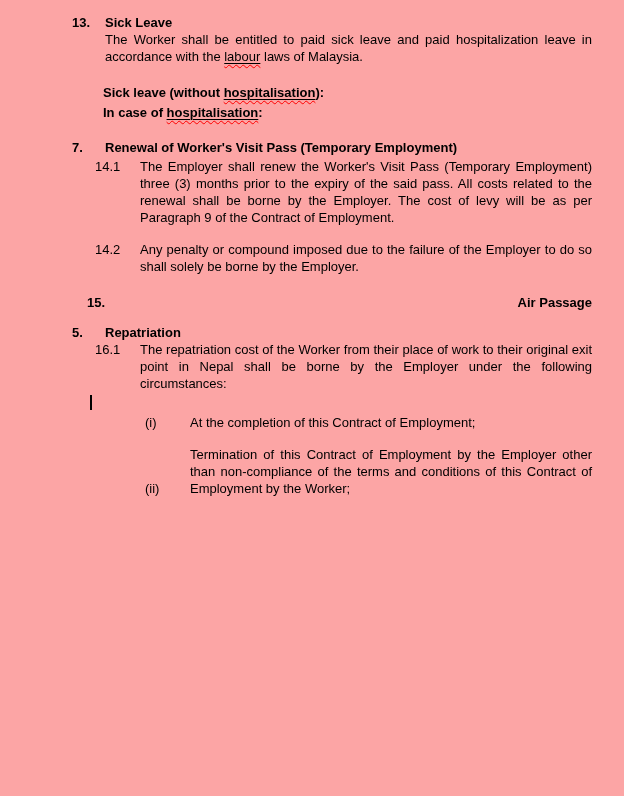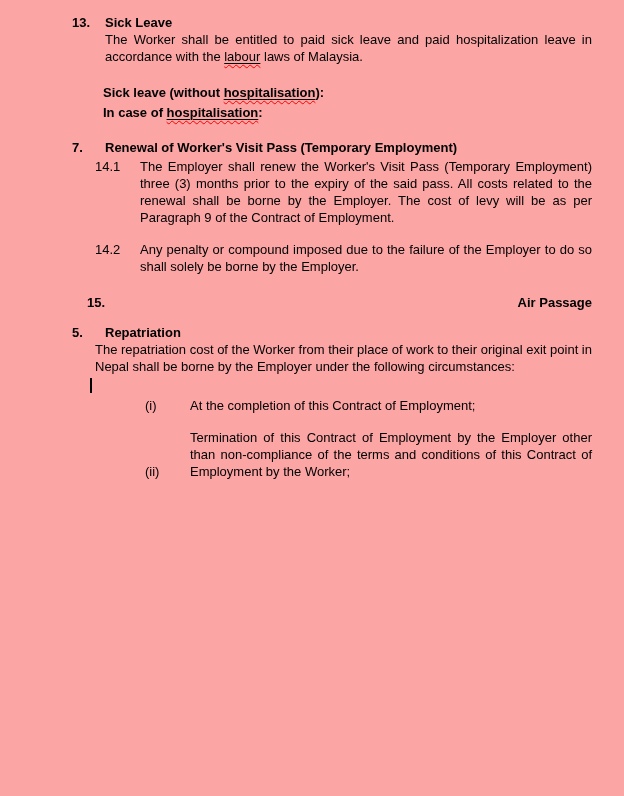--- a/index.html
+++ b/index.html
@@ -82,20 +82,21 @@
   <div class="row l1 bold mt-s15">
     <span class="num">15.</span>
     <span class="content">Air Passage</span>
   </div>
 
   <div class="row l1 bold mt-s16">
     <span class="num">5.</span>
     <span class="content">Repatriation</span>
   </div>
   <div class="row l2">
+    <span class="num">16.1</span>
     <span class="content just">The repatriation cost of the Worker from their place of work to their original exit point in Nepal shall be borne by the Employer under the following circumstances:</span>
   </div>
 
   <div class="caret"></div>
 
   <div class="row l3 mt-ri">
     <span class="num">(i)</span>
     <span class="content">At the completion of this Contract of Employment;</span>
   </div>
   <div class="row l3 mt-rii">

